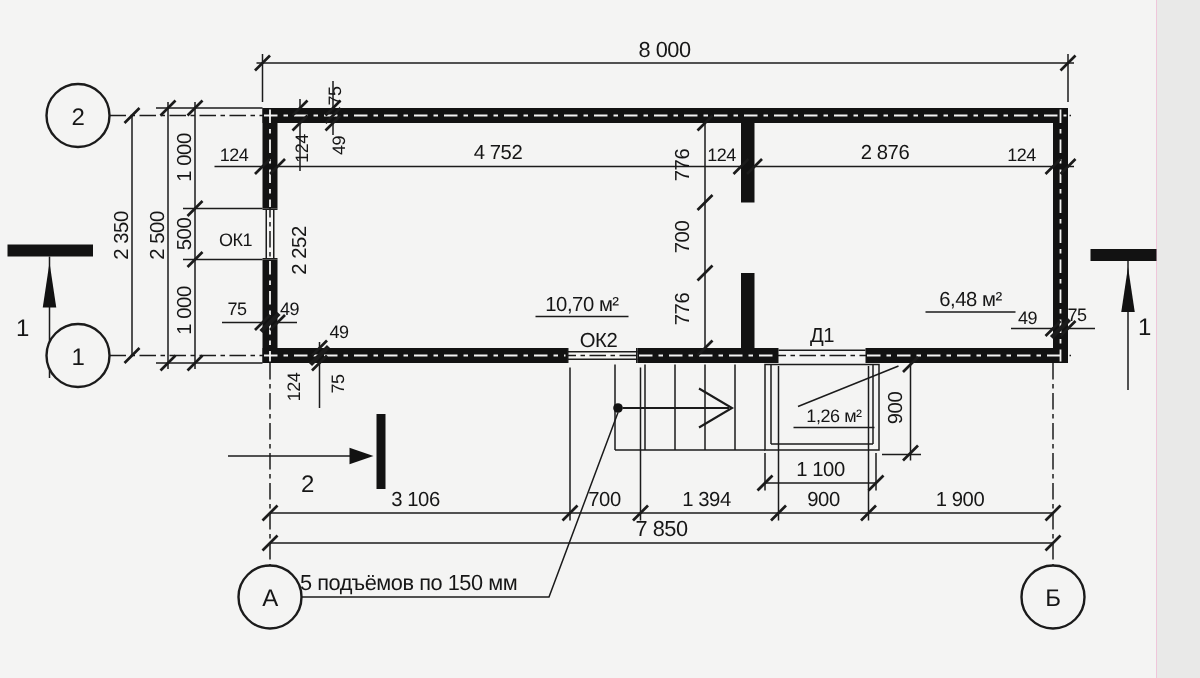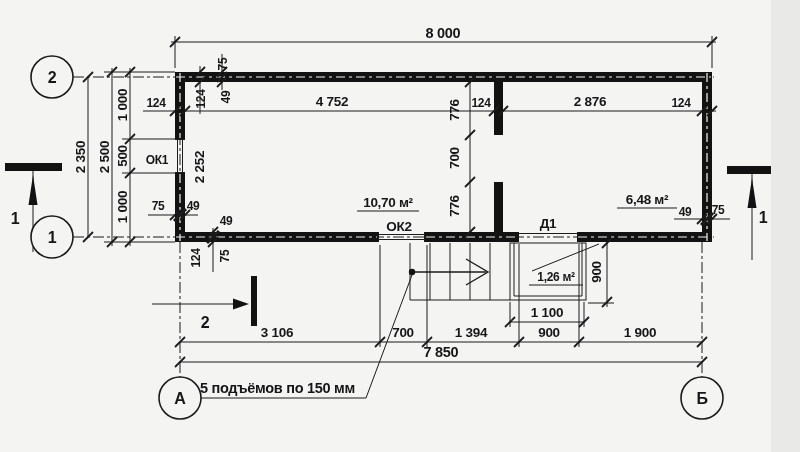--- a/index.html
+++ b/index.html
@@ -1,16 +1,16 @@
 <!DOCTYPE html>
 <html><head>
 <meta charset="utf-8">
 <style>
   html,body{margin:0;padding:0;background:#e9e9e8;}
-  .sheet{width:771px;height:452px;position:relative;background:#ec4899;overflow:hidden;font-weight:bold;}
+  .sheet{width:771px;height:452px;position:relative;background:#ec4899;overflow:hidden;}
   svg{display:block;}
   .t{font-family:"Liberation Sans","DejaVu Sans",sans-serif;fill:#161616;letter-spacing:-0.3px;}
   .m{text-anchor:middle;}
   .f14{font-size:13.5px;}
   .f13{font-size:12px;}
   .f15{font-size:14.5px;}
   .f16{font-size:16px;}
   .ln{stroke:#1b1b1b;stroke-width:1;fill:none;}
   .ln2{stroke:#1b1b1b;stroke-width:1.4;fill:none;}
   .ax{stroke:#1b1b1b;stroke-width:1;fill:none;stroke-dasharray:11 3 3 3;}

